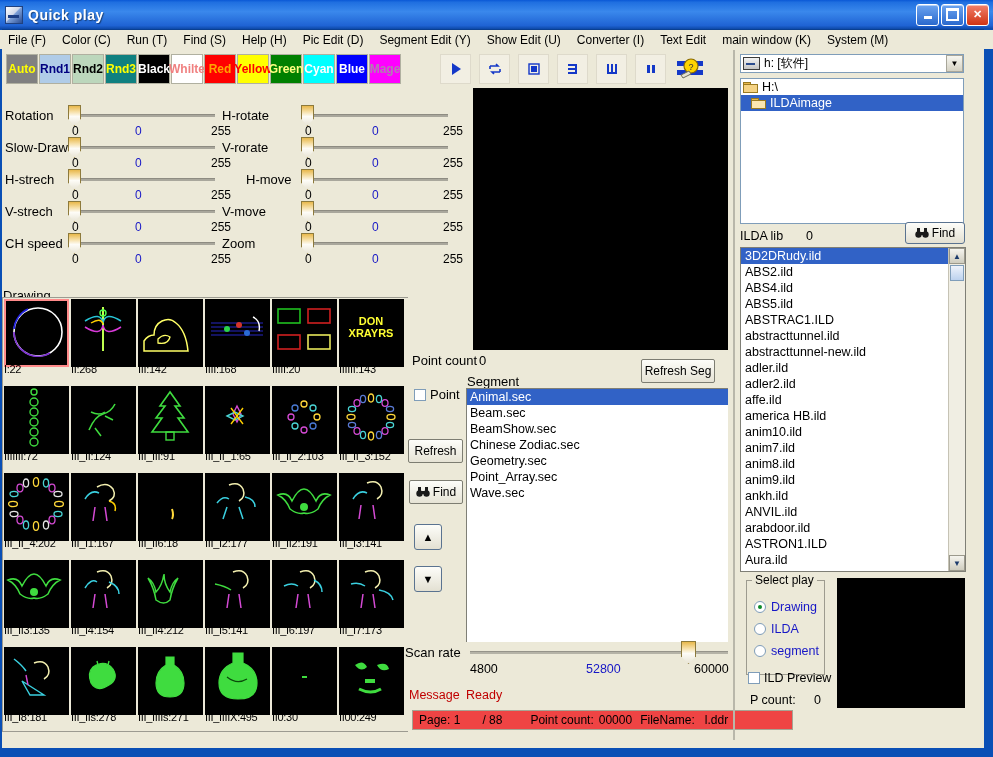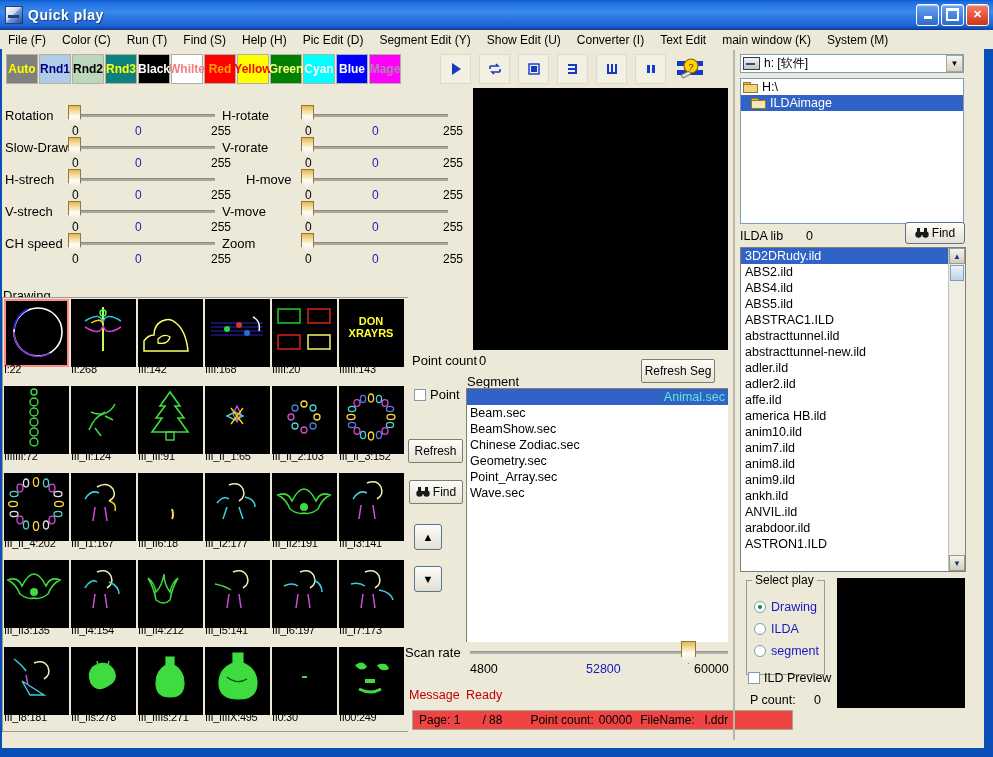--- a/index.html
+++ b/index.html
@@ -128,21 +128,21 @@
     position:absolute;left:409px;top:480px;width:54px;height:24px;
     border:1px solid #7d7d72;background:linear-gradient(180deg,#fdfdf9,#e6e3d5);
     font-size:12px;display:flex;align-items:center;justify-content:center;gap:3px;box-sizing:border-box;border-radius:2px;
   }
   .seglist{
     position:absolute;left:466px;top:388px;width:262px;height:254px;
     background:#fff;border:1px solid #7f7f76;border-right:0;border-bottom:0;box-sizing:border-box;
     overflow:hidden;
   }
   .seglist .it{font-size:12.5px;padding:1px 3px;color:#000;white-space:nowrap;}
-  .seglist .it.sel{background:#3162c6;color:#5eead4;text-align:right;}
+  .seglist .it.sel{background:#3162c6;color:#ffffff;}
   .btn-up,.btn-dn{
     position:absolute;left:414px;width:28px;height:26px;
     border:1px solid #5a7390;background:linear-gradient(180deg,#fdfdf9,#e3e0d2);
     display:flex;align-items:center;justify-content:center;box-sizing:border-box;border-radius:3px;
     font-size:11px;
   }
   .btn-up{top:524px;} .btn-dn{top:566px;}
   .scan-lbl{position:absolute;left:405px;top:645px;font-size:13px;}
   .scan-track{position:absolute;left:470px;top:651px;width:258px;height:2px;background:#b5b3a7;border-top:1px solid #96948a;}
   .scan-thumb{
@@ -832,20 +832,21 @@
         <div class="it">affe.ild</div>
         <div class="it">america HB.ild</div>
         <div class="it">anim10.ild</div>
         <div class="it">anim7.ild</div>
         <div class="it">anim8.ild</div>
         <div class="it">anim9.ild</div>
         <div class="it">ankh.ild</div>
         <div class="it">ANVIL.ild</div>
         <div class="it">arabdoor.ild</div>
         <div class="it">ASTRON1.ILD</div>
+        <div class="it">Aura.ild</div>
       </div>
     <div class="fl-scroll">
       <div class="fl-arrow">▲</div>
       <div class="fl-thumb"></div>
       <div class="fl-arrow bot">▼</div>
     </div>
   </div>
 
   <div class="grp-selectplay"></div>
   <div class="grp-title">Select play</div>

